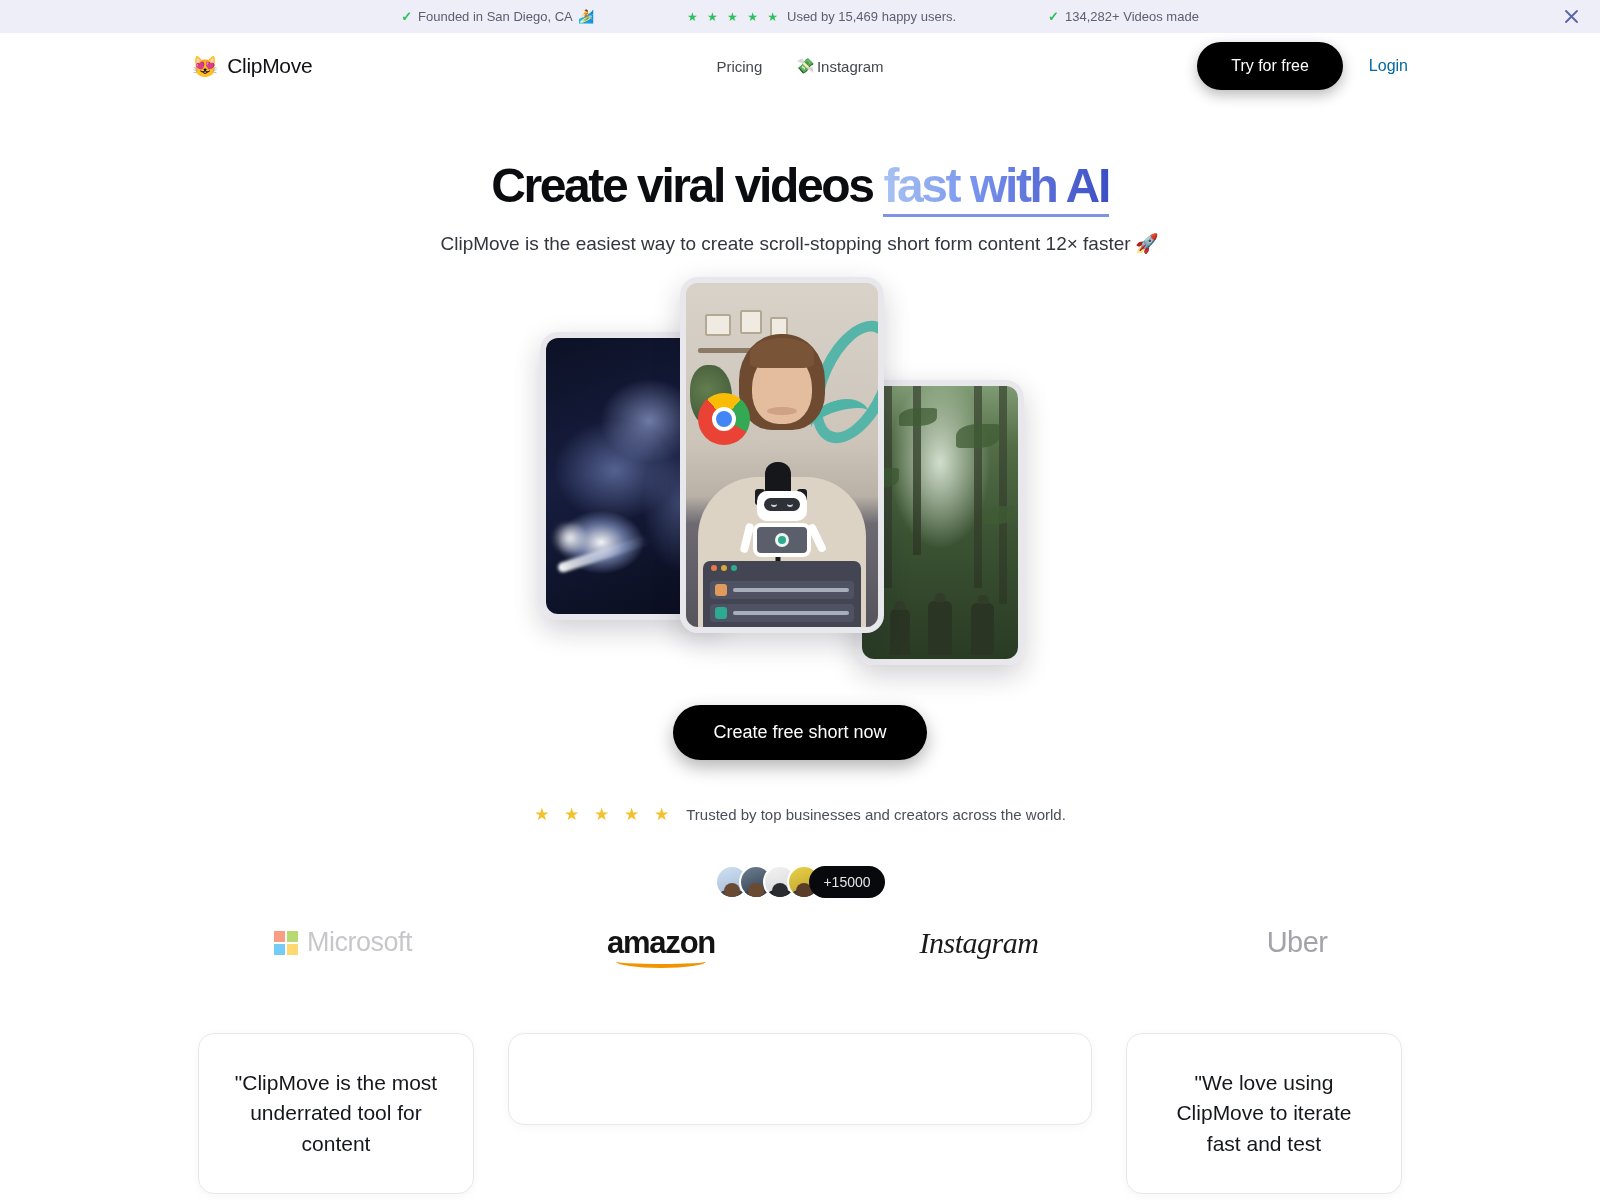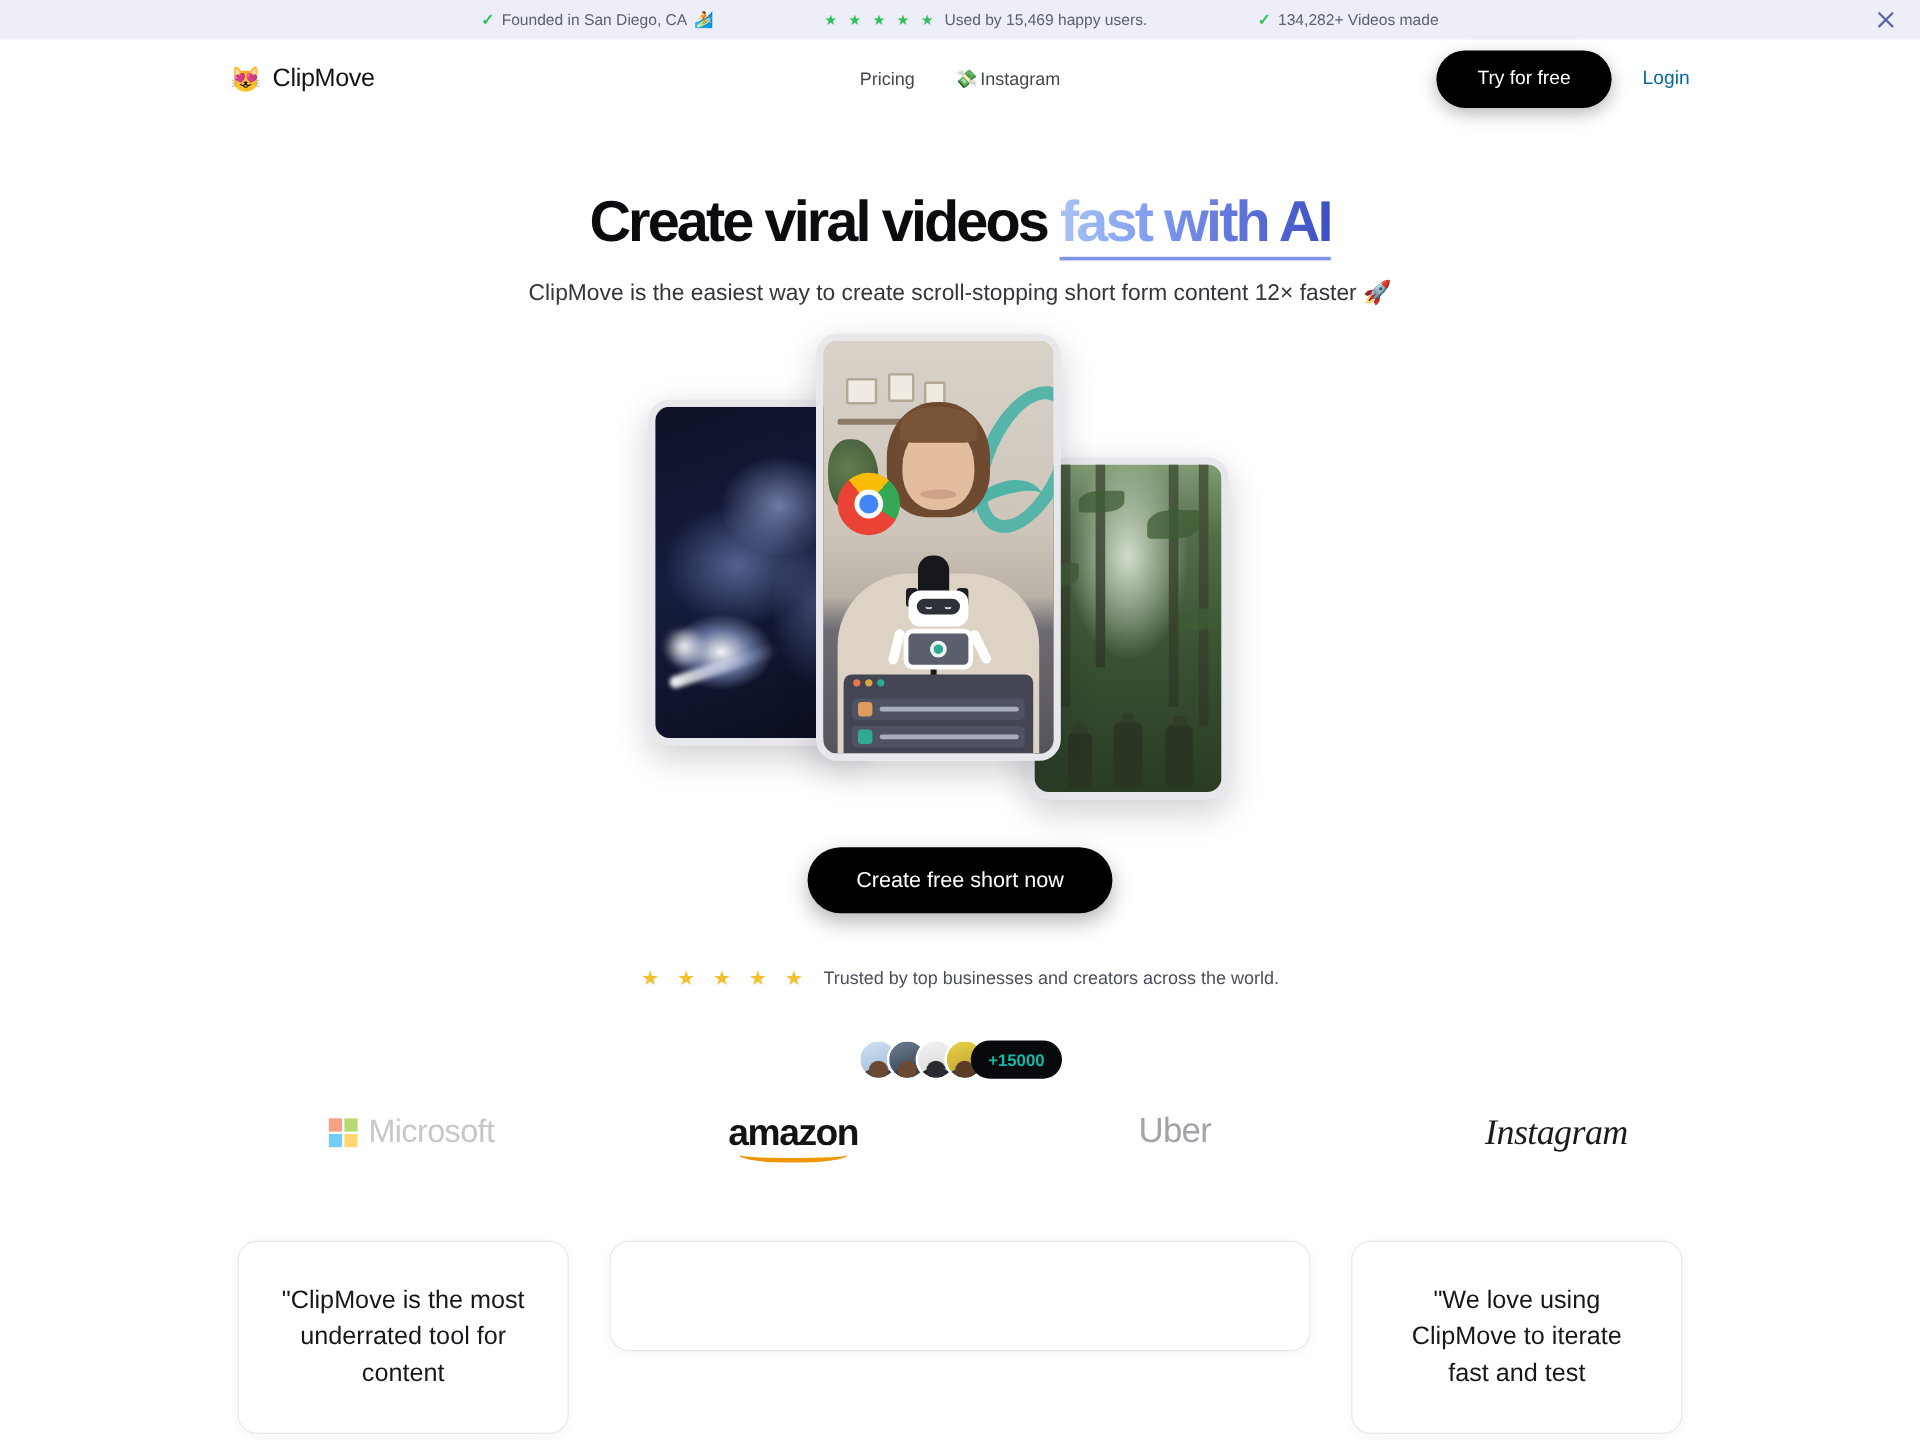--- a/index.html
+++ b/index.html
@@ -191,22 +191,22 @@
     margin-left:-10px; background-size:cover; position:relative; overflow:hidden;
   }
   .avatar:first-child { margin-left:0; }
   .av1 { background: linear-gradient(160deg,#cfe0f2,#9fb8d6); }
   .av2 { background: linear-gradient(160deg,#6e7f93,#2c3946); }
   .av3 { background: linear-gradient(160deg,#f2f2f2,#d6d6d6); }
   .av4 { background: linear-gradient(160deg,#e9d34a,#b89a2a); }
   .av-face { position:absolute; left:50%; top:54%; transform:translateX(-50%); width:16px; height:16px; border-radius:50%; background:#6b4a33; }
   .av-body { position:absolute; left:50%; bottom:-6px; transform:translateX(-50%); width:26px; height:14px; border-radius:50% 50% 0 0; background:#3a3f48; }
   .plus-pill {
-    margin-left:-12px; background:#08090c; color:#14b8a6; border-radius:20px;
-    padding:8px 14px; font-size:14px; font-weight:700; position:relative; z-index:5;
+    margin-left:-12px; background:#08090c; color:#e5e5e5; border-radius:20px;
+    padding:8px 14px; font-size:14px; font-weight:400; position:relative; z-index:5;
   }
 
   .used-by { margin-top:24px; text-align:center; font-size:12.5px; letter-spacing:.7px; color:#8e93a3; font-weight:700; }
 
   .logos { margin-top:26px; display:flex; align-items:center; justify-content:center; gap:16px;padding-left:40px; }
   .logo-cell { width:302px; text-align:center; }
   .ms-logo { display:inline-flex; align-items:center; gap:9px; opacity:.55; }
   .ms-grid { display:grid; grid-template-columns:11px 11px; grid-template-rows:11px 11px; gap:2px; }
   .ms-q { width:11px; height:11px; }
   .ms-text { font-size:27px; color:#9b9ba2; font-weight:400; letter-spacing:-.5px; }
@@ -413,24 +413,24 @@
         <span class="ms-text">Microsoft</span>
       </span>
     </div>
     <div class="logo-cell">
       <span class="amz">
         <span>amazon</span>
         <span class="amz-swoosh"></span>
       </span>
     </div>
     <div class="logo-cell">
+      <span class="insta">Instagram</span>
+    </div>
+    <div class="logo-cell">
       <span class="uber">Uber</span>
-    </div>
-    <div class="logo-cell">
-      <span class="insta">Instagram</span>
     </div>
   </div>
 
   <div class="testimonials">
     <div class="tcard small">
       <div class="tquote">"ClipMove is the most underrated tool for content</div>
     </div>
     <div class="tcard large">
       
     </div>

